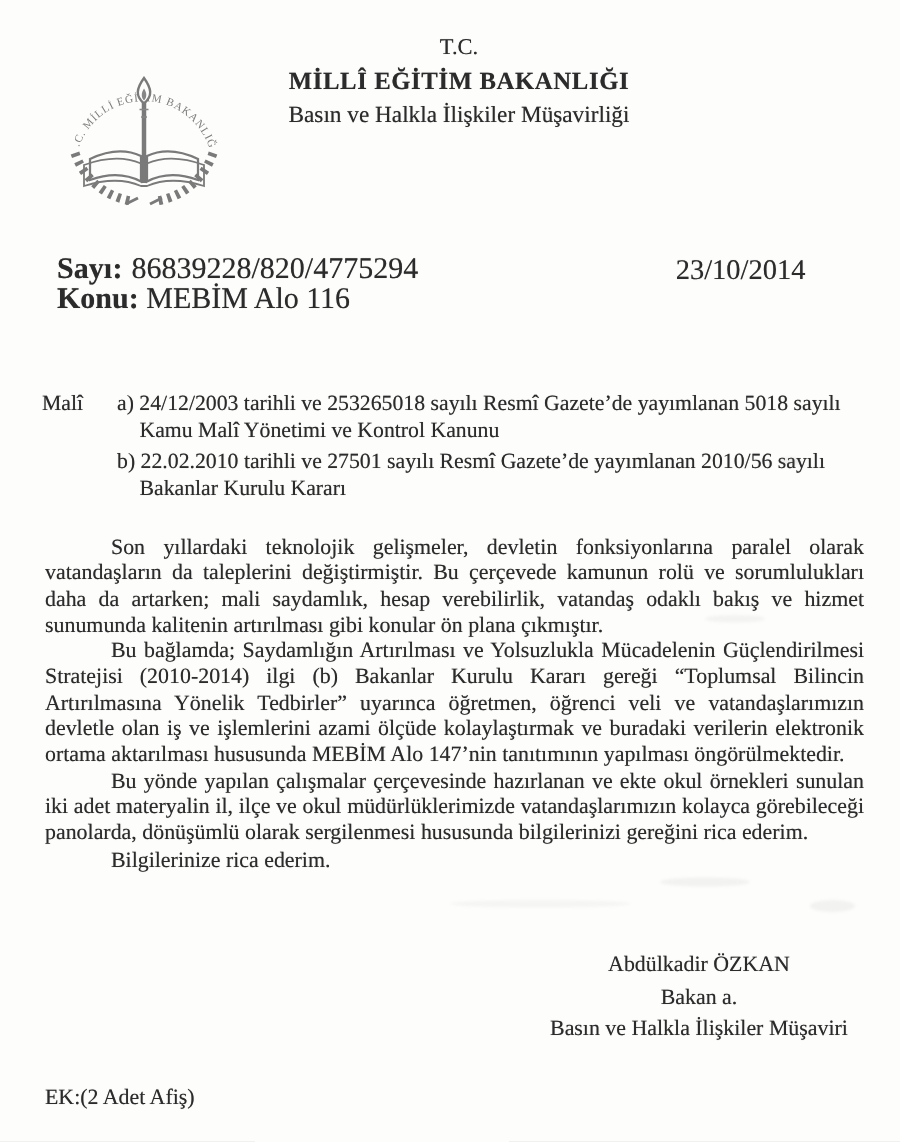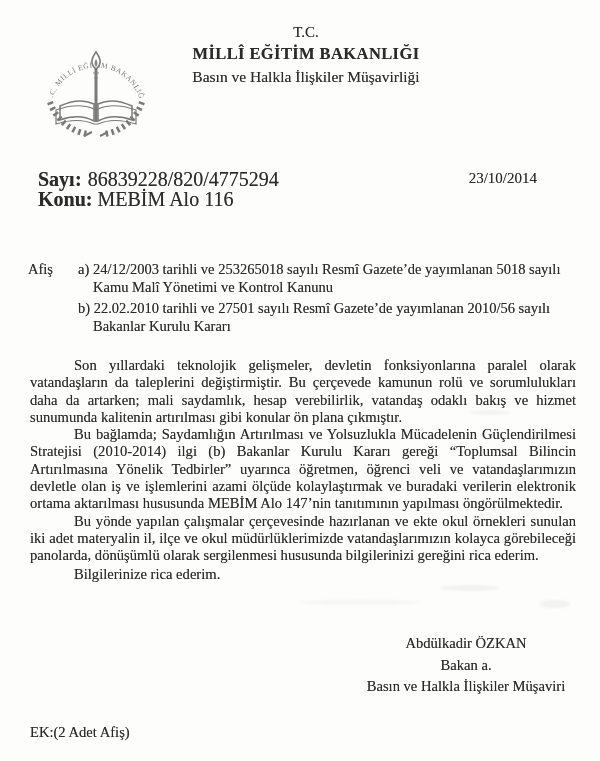--- a/index.html
+++ b/index.html
@@ -20,21 +20,21 @@
   .header{position:absolute;left:0;top:22px;width:100%;text-align:center;line-height:1.35;padding-left:12px;}
   .header .tc{font-size:15px;}
   .header .ministry{font-size:16.5px;font-weight:bold;letter-spacing:.4px;margin-top:1px;}
   .header .dept{font-size:15.5px;margin-top:1px;}
 
   
   .meta{position:absolute;left:38px;top:169px;font-size:20px;line-height:20px;}
   .meta .lbl{font-weight:bold;}
   .meta .lbl-sayi{display:inline-block;width:37px;}
   .meta .colon{font-weight:bold;margin-right:6px;}
-  .date{position:absolute;top:170px;right:63px;font-size:15px;}
+  .date{position:absolute;top:170px;right:63px;font-size:19px;}
 
   
   .refs{position:absolute;left:28px;top:261px;right:24px;font-size:14.5px;line-height:17.5px;display:flex;}
   .refs-label{width:50px;flex:0 0 50px;}
   .refs-items{flex:1;}
   .ref-item{padding-left:15px;text-indent:-15px;margin-bottom:4px;}
 
   
   .body{position:absolute;left:30px;top:357px;right:24px;font-size:14.6px;line-height:17.3px;}
   .body p{margin:0;text-align:justify;text-indent:44px;}
@@ -94,21 +94,21 @@
       <span class="lbl lbl-sayi">Sayı</span><span class="colon">:</span><span>86839228/820/4775294</span>
     </div>
     <div>
       <span class="lbl">Konu:</span>
       <span>MEBİM Alo 116</span>
     </div>
   </div>
   <div class="date txt">23/10/2014</div>
 
   <div class="refs txt">
-    <span class="refs-label">Afiş</span>
+    <span class="refs-label">Malî</span>
     <div class="refs-items">
       <div class="ref-item">
         <span>a)</span>
         <span>24/12/2003 tarihli ve 253265018 sayılı Resmî Gazete’de yayımlanan 5018 sayılı Kamu Malî Yönetimi ve Kontrol Kanunu</span>
       </div>
       <div class="ref-item">
         <span>b)</span>
         <span>22.02.2010 tarihli ve 27501 sayılı Resmî Gazete’de yayımlanan 2010/56 sayılı Bakanlar Kurulu Kararı</span>
       </div>
     </div>

